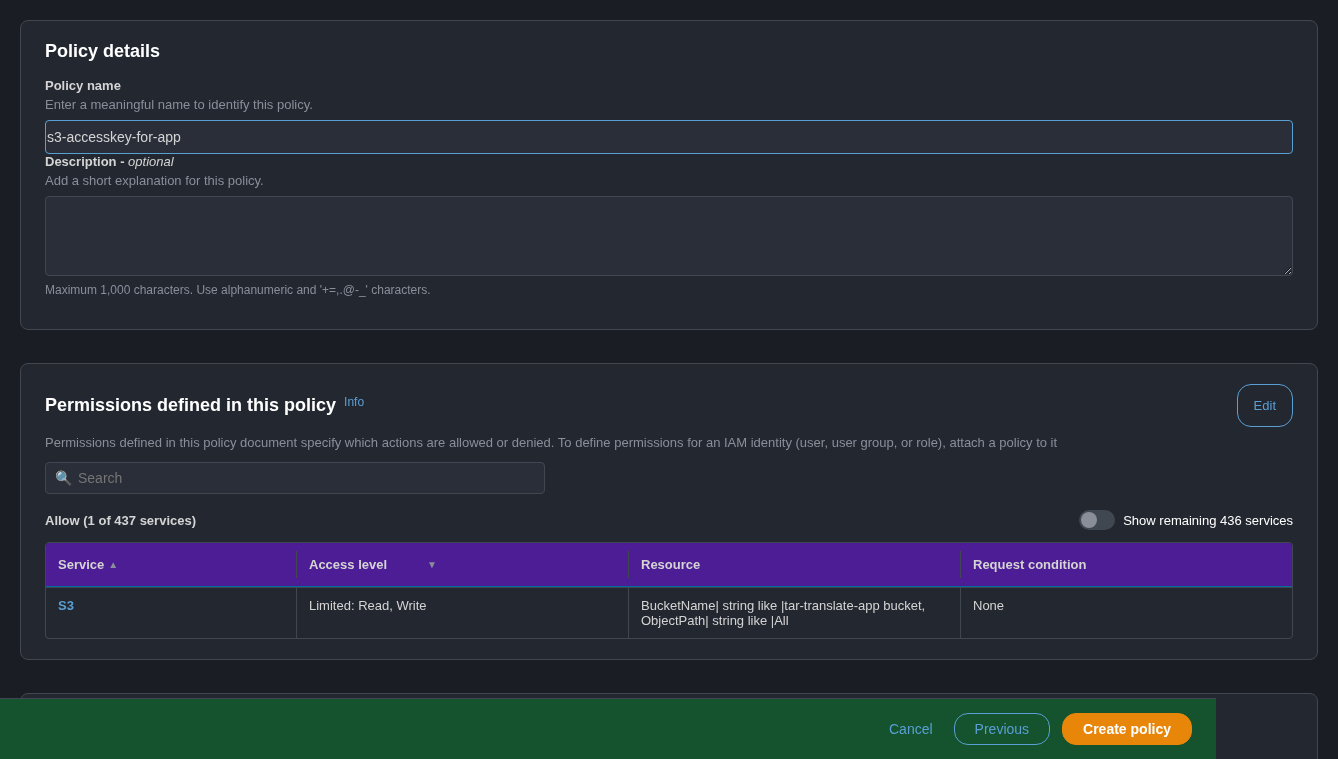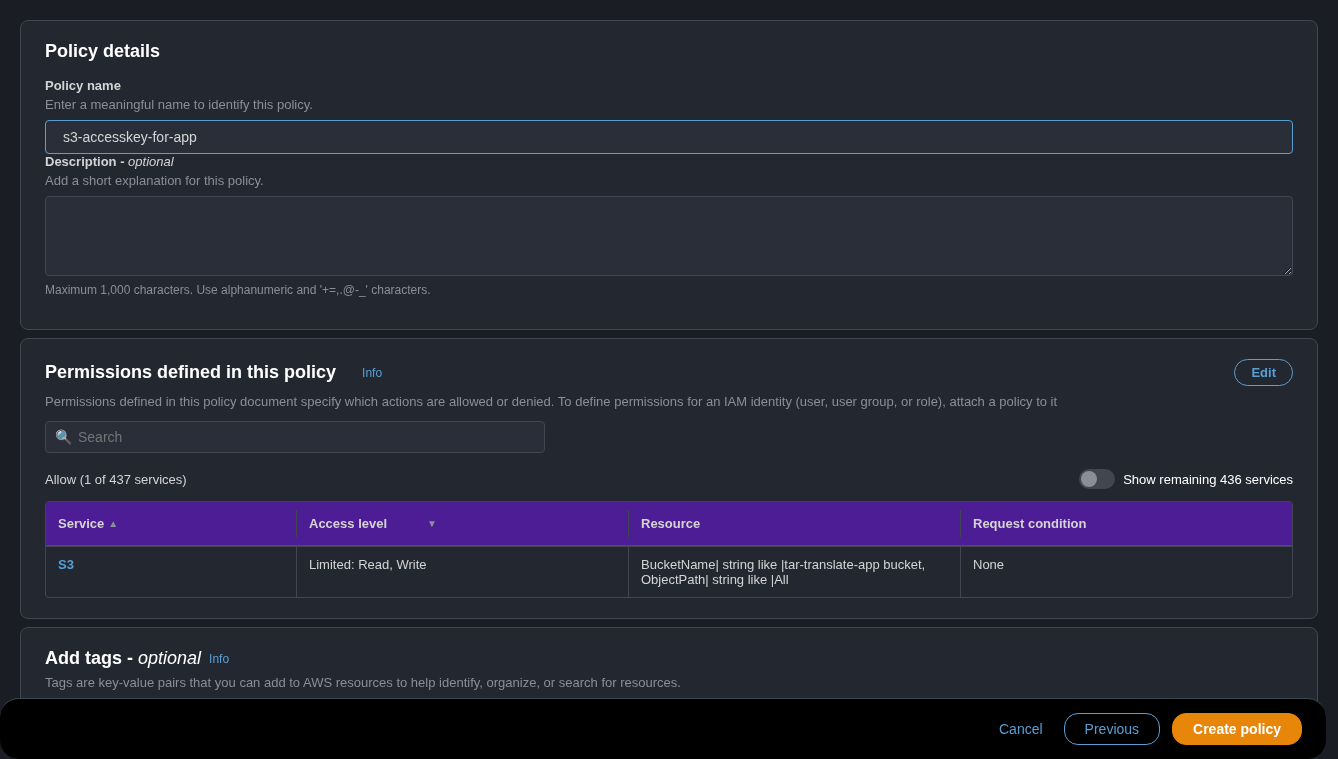--- a/index.html
+++ b/index.html
@@ -14,21 +14,21 @@
     }
     .page-container {
       padding: 20px 20px 80px 20px;
       max-width: 1338px;
     }
     .section-card {
       background-color: #232730;
       border: 1px solid #414750;
       border-radius: 8px;
       padding: 20px 24px;
-      margin-bottom: 8px;
+      margin-bottom: 33px;
     }
     .section-title {
       font-size: 18px;
       font-weight: 700;
       color: #ffffff;
       margin-bottom: 16px;
     }
     .field-label {
       font-size: 13px;
       font-weight: 700;
@@ -50,21 +50,21 @@
       color: #8a8e99;
       margin-bottom: 8px;
     }
     .text-input {
       width: 100%;
       background-color: #2a2e38;
       border: 1px solid #5a9fd4;
       border-radius: 4px;
       color: #d4d4d4;
       font-size: 14px;
-      padding: 8px 17px;
+      padding: 8px 1px;
       outline: none;
     }
     .textarea-input {
       width: 100%;
       background-color: #2a2e38;
       border: 1px solid #414750;
       border-radius: 4px;
       color: #d4d4d4;
       font-size: 14px;
       padding: 8px 12px;
@@ -74,37 +74,36 @@
     }
     
     .permissions-header {
       display: flex;
       justify-content: space-between;
       align-items: center;
       margin-bottom: 8px;
     }
     .permissions-title-row {
       display: flex;
-      align-items: center;
-      gap: 26px;
+      align-items: flex-start;
+      gap: 8px;
     }
     .info-badge {
       font-size: 12px;
       color: #5a9fd4;
       cursor: pointer;
     }
     .edit-button {
       background-color: transparent;
       border: 1px solid #5a9fd4;
       border-radius: 14px;
       color: #5a9fd4;
-      padding: 5px 16px;
-      font-size: 13px;
-      cursor: pointer;
-      font-weight: bold;
+      padding: 13px 16px;
+      font-size: 13px;
+      cursor: pointer;
     }
     .permissions-desc {
       font-size: 13px;
       color: #8a8e99;
       margin-bottom: 12px;
     }
     .search-box-wrapper {
       position: relative;
       margin-bottom: 16px;
     }
@@ -128,21 +127,21 @@
       outline: none;
     }
     .allow-header-row {
       display: flex;
       justify-content: space-between;
       align-items: center;
       margin-bottom: 12px;
     }
     .allow-label {
       font-size: 13px;
-      font-weight: 400;
+      font-weight: 700;
       color: #d4d4d4;
     }
     .toggle-row {
       display: flex;
       align-items: center;
       gap: 8px;
       font-size: 13px;
       color: #ffffff;
     }
     .toggle-switch {
@@ -233,29 +232,28 @@
       font-size: 13px;
       font-weight: 700;
       color: #d4d4d4;
       margin: 12px 0;
     }
     
     .action-bar {
       position: fixed;
       bottom: 0;
       left: 0;
-      width: 1326px;
-      background-color: #000000;
+      width: 1216px;
+      background-color: #14532d;
       border-top: 1px solid #414750;
       display: flex;
       justify-content: flex-end;
       align-items: center;
       padding: 14px 24px;
       gap: 12px;
-      border-radius: 19px;
     }
     .cancel-link {
       color: #5a9fd4;
       background: none;
       border: none;
       font-size: 14px;
       cursor: pointer;
       text-decoration: none;
     }
     .prev-button {

